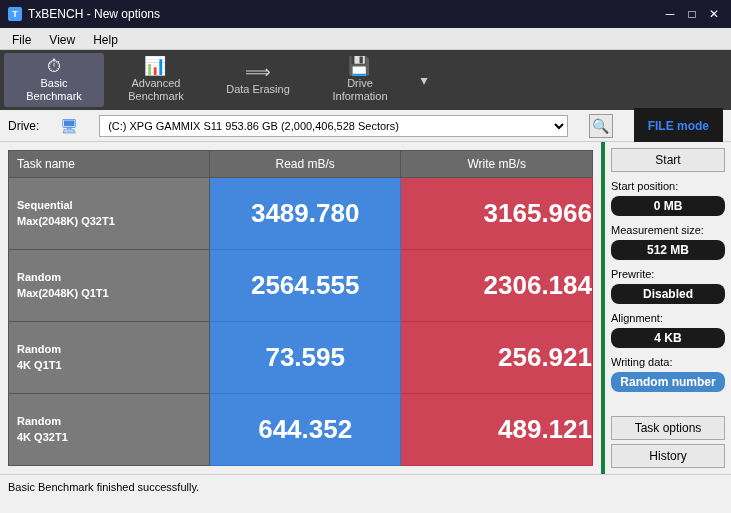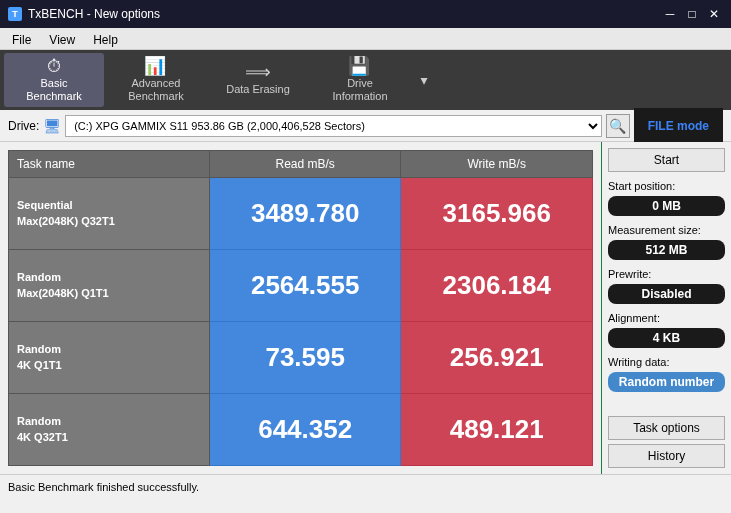--- a/index.html
+++ b/index.html
@@ -113,21 +113,21 @@
       display: flex; align-items: center; justify-content: center;
     }
 
     
     .drive-bar {
       background: #f0f0f0;
       height: 32px;
       display: flex;
       align-items: center;
       padding: 0 8px;
-      gap: 4px;
+      gap: 21px;
       border-bottom: 1px solid #ccc;
     }
     .drive-label { font-size: 12px; color: #000; }
     .drive-select {
       flex: 1;
       height: 22px;
       border: 1px solid #aaa;
       background: white;
       font-size: 11px;
       padding: 0 4px;
@@ -199,39 +199,39 @@
     }
     .bench-row .read-cell {
       background: #4488dd;
       border: 1px solid #3377cc;
       text-align: center;
       vertical-align: middle;
     }
     .bench-row .write-cell {
       background: #cc4455;
       border: 1px solid #bb3344;
-      text-align: center;
+      text-align: right;
       vertical-align: middle;
     }
     .bench-value {
       color: white;
       font-size: 26px;
       font-weight: bold;
       font-family: Arial, sans-serif;
     }
 
     
     .right-panel {
       width: 130px;
       background: #f0f0f0;
       padding: 6px;
       display: flex;
       flex-direction: column;
       gap: 4px;
-      border-left: 1px solid #15803d;
+      border-left: 4px solid #15803d;
       justify-content: space-between;
     }
     .right-btn {
       width: 100%;
       padding: 4px 0;
       border: 1px solid #aaa;
       background: #e8e8e8;
       cursor: pointer;
       font-size: 12px;
       color: #000;

